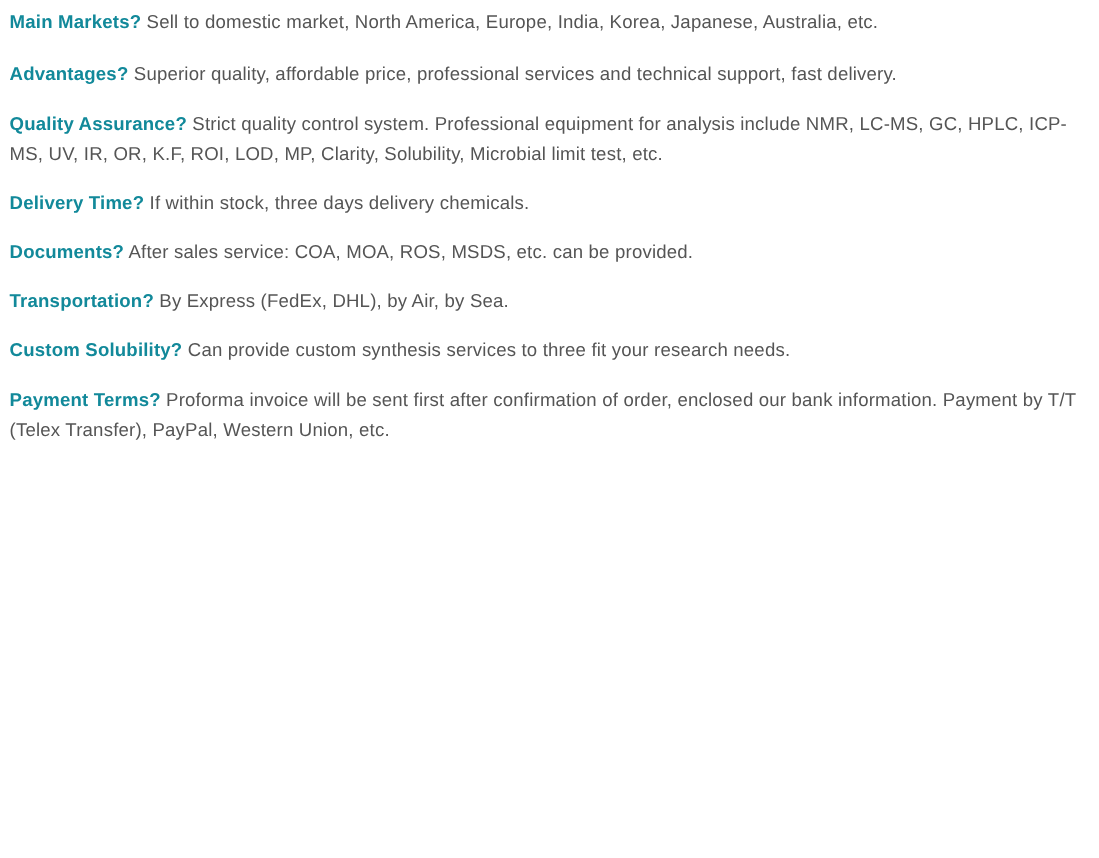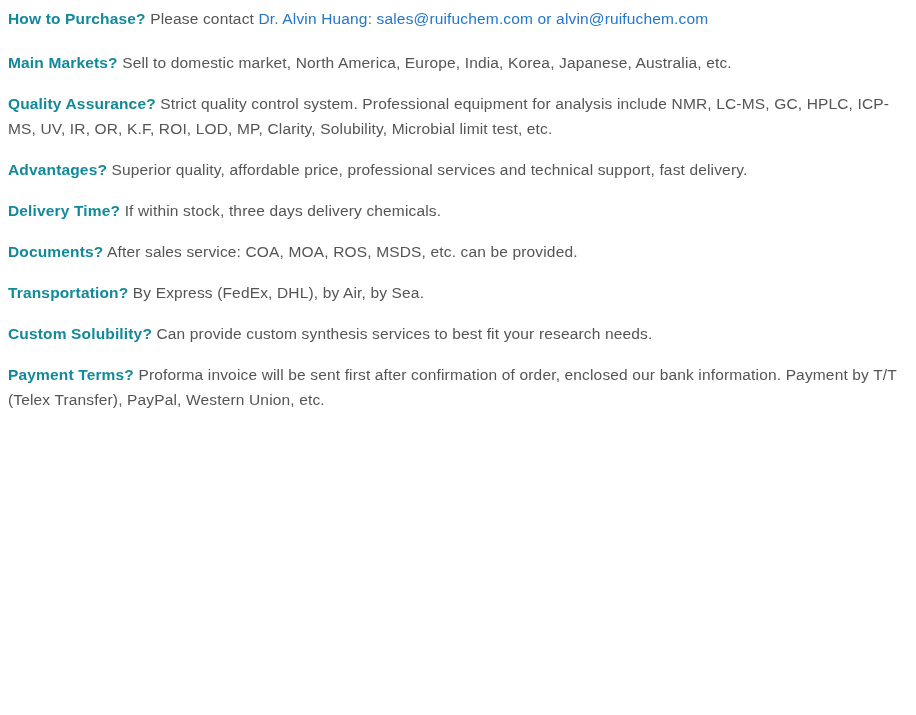--- a/index.html
+++ b/index.html
@@ -45,53 +45,50 @@
   }
   .contact-line .sep {
     color: #2277cc;
   }
 </style>
 </head>
 <body>
 
 <div class="page">
 
-  <p class="faq-item contact-line">
-    <span class="q">How to Purchase?</span><span class="a"> Please contact </span><span class="name">Dr. Alvin Huang: </span><a class="email" href="#" style="text-decoration:none;">sales@ruifuchem.com</a><span class="sep"> or </span><a class="email" href="#" style="text-decoration:none;">alvin@ruifuchem.com</a>
-  </p>
 
 
   <p class="faq-item">
     <span class="q">Main Markets?</span><span class="a"> Sell to domestic market, North America, Europe, India, Korea, Japanese, Australia, etc.</span>
   </p>
 
   <p class="faq-item">
-    <span class="q">Quality Assurance?</span><span class="a"> Strict quality control system. Professional equipment for analysis include NMR, LC-MS, GC, HPLC, ICP-MS, UV, IR, OR, K.F, ROI, LOD, MP, Clarity, Solubility, Microbial limit test, etc.</span>
+    <span class="q">Advantages?</span><span class="a"> Superior quality, affordable price, professional services and technical support, fast delivery.</span>
   </p>
 
   <p class="faq-item">
-    <span class="q">Advantages?</span><span class="a"> Superior quality, affordable price, professional services and technical support, fast delivery.</span>
+    <span class="q">Quality Assurance?</span><span class="a"> Strict quality control system. Professional equipment for analysis include NMR, LC-MS, GC, HPLC, ICP-MS, UV, IR, OR, K.F, ROI, LOD, MP, Clarity, Solubility, Microbial limit test, etc.</span>
   </p>
 
 
 
 
   <p class="faq-item">
     <span class="q">Delivery Time?</span><span class="a"> If within stock, three days delivery chemicals.</span>
   </p>
 
   <p class="faq-item">
     <span class="q">Documents?</span><span class="a"> After sales service: COA, MOA, ROS, MSDS, etc. can be provided.</span>
   </p>
 
   <p class="faq-item">
     <span class="q">Transportation?</span><span class="a"> By Express (FedEx, DHL), by Air, by Sea.</span>
   </p>
 
   <p class="faq-item">
-    <span class="q">Custom Solubility?</span><span class="a"> Can provide custom synthesis services to best fit your research needs.</span>
+    <span class="q">Custom Solubility?</span><span class="a"> Can provide custom synthesis services to three fit your research needs.</span>
   </p>
 
   <p class="faq-item">
     <span class="q">Payment Terms?</span><span class="a"> Proforma invoice will be sent first after confirmation of order, enclosed our bank information. Payment by T/T (Telex Transfer), PayPal, Western Union, etc.</span>
   </p>
 
 </div>
 
 </body></html>

